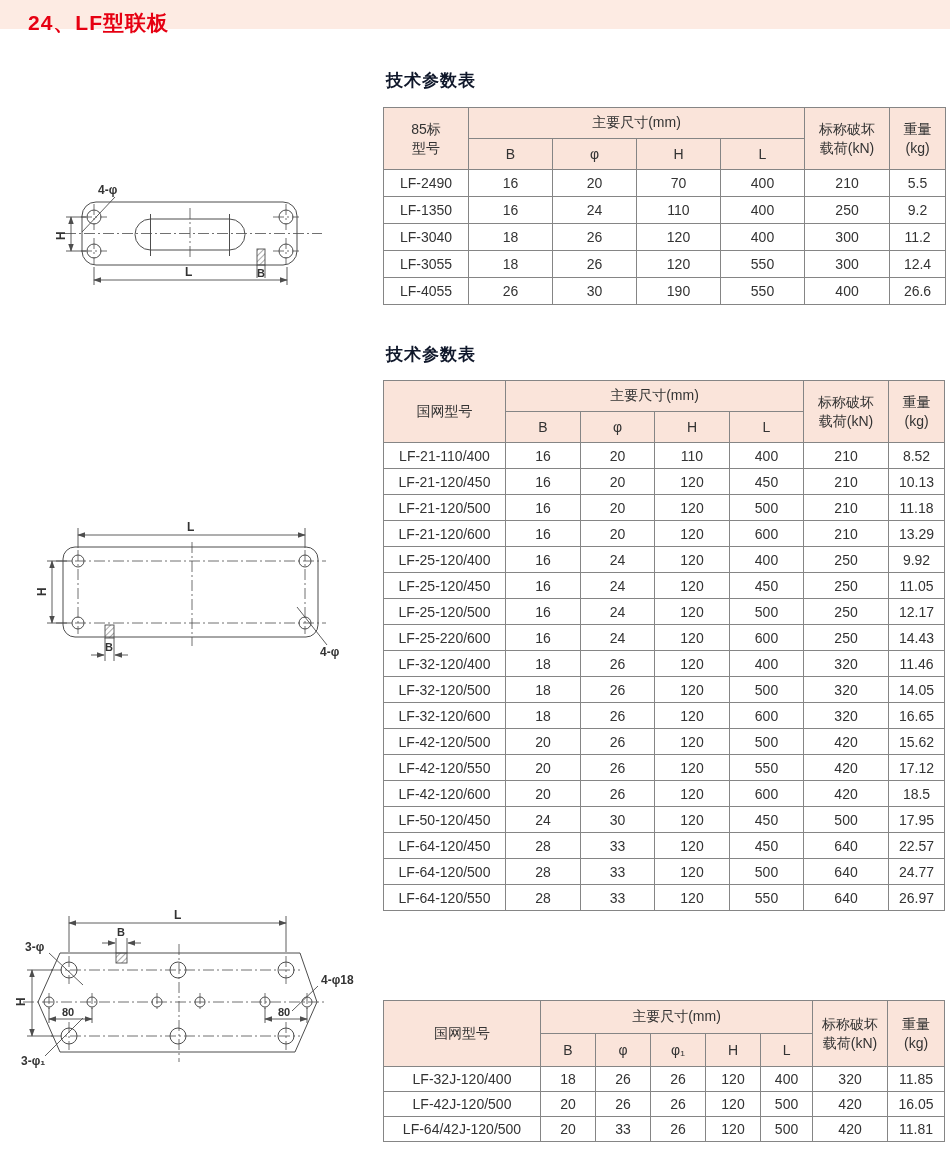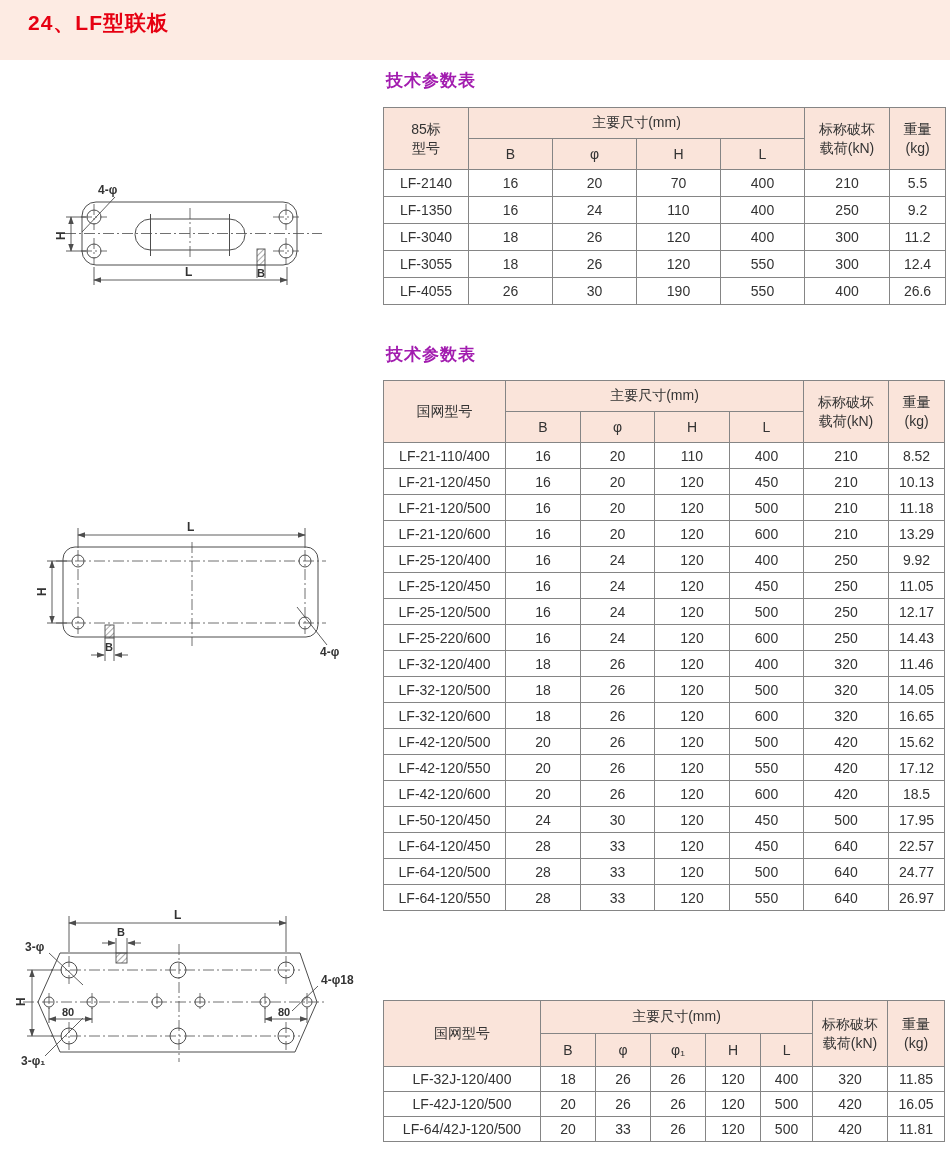--- a/index.html
+++ b/index.html
@@ -1,20 +1,20 @@
 <!DOCTYPE html>
 <html><head>
 <meta charset="utf-8">
 <style>
   html,body{margin:0;padding:0;background:#fff;}
   .page{position:relative;width:950px;height:1152px;background:#ffffff;overflow:hidden;
         font-family:"Liberation Sans", sans-serif;}
-  .topbar{position:absolute;left:0;top:0;width:950px;height:60px;background:#fdebe3;}
+  .topbar{position:absolute;left:0;top:0;width:950px;height:29px;background:#fdebe3;}
   .topbar h1{margin:0;padding:9px 0 0 28px;font-size:21px;font-weight:bold;color:#e60012;letter-spacing:1px;}
-  h2.sec{position:absolute;margin:0;font-size:17px;font-weight:bold;color:#a21caf;letter-spacing:1px;text-align:center;}
+  h2.sec{position:absolute;margin:0;font-size:17px;font-weight:bold;color:#0f172a;letter-spacing:1px;text-align:center;}
   #sec1{left:386px;top:69px;}
   #sec2{left:386px;top:343px;}
   table.spec{position:absolute;left:383px;border-collapse:collapse;table-layout:fixed;width:562px;}
   #t1{top:107px;} #t2{top:380px;} #t3{top:1000px;}
   table.spec th,table.spec td{border:1px solid #858585;text-align:center;vertical-align:middle;
         padding:0;font-size:14px;color:#333;}
   table.spec thead th{background:#fae4da;font-weight:normal;}
   .two span{display:block;line-height:1.3;}
   #t1 thead tr th{height:30px;} #t2 thead tr th{height:30px;} #t3 thead tr th{height:32px;}
   #t1 td{height:26px;} #t2 td{height:25px;} #t3 td{height:24px;}
@@ -218,21 +218,21 @@
       </tr>
       <tr>
         <th>B</th>
         <th>φ</th>
         <th>H</th>
         <th>L</th>
       </tr>
     </thead>
     <tbody>
         <tr>
-          <td>LF-2140</td>
+          <td>LF-2490</td>
           <td>16</td>
           <td>20</td>
           <td>70</td>
           <td>400</td>
           <td>210</td>
           <td>5.5</td>
         </tr>
         <tr>
           <td>LF-1350</td>
           <td>16</td>

